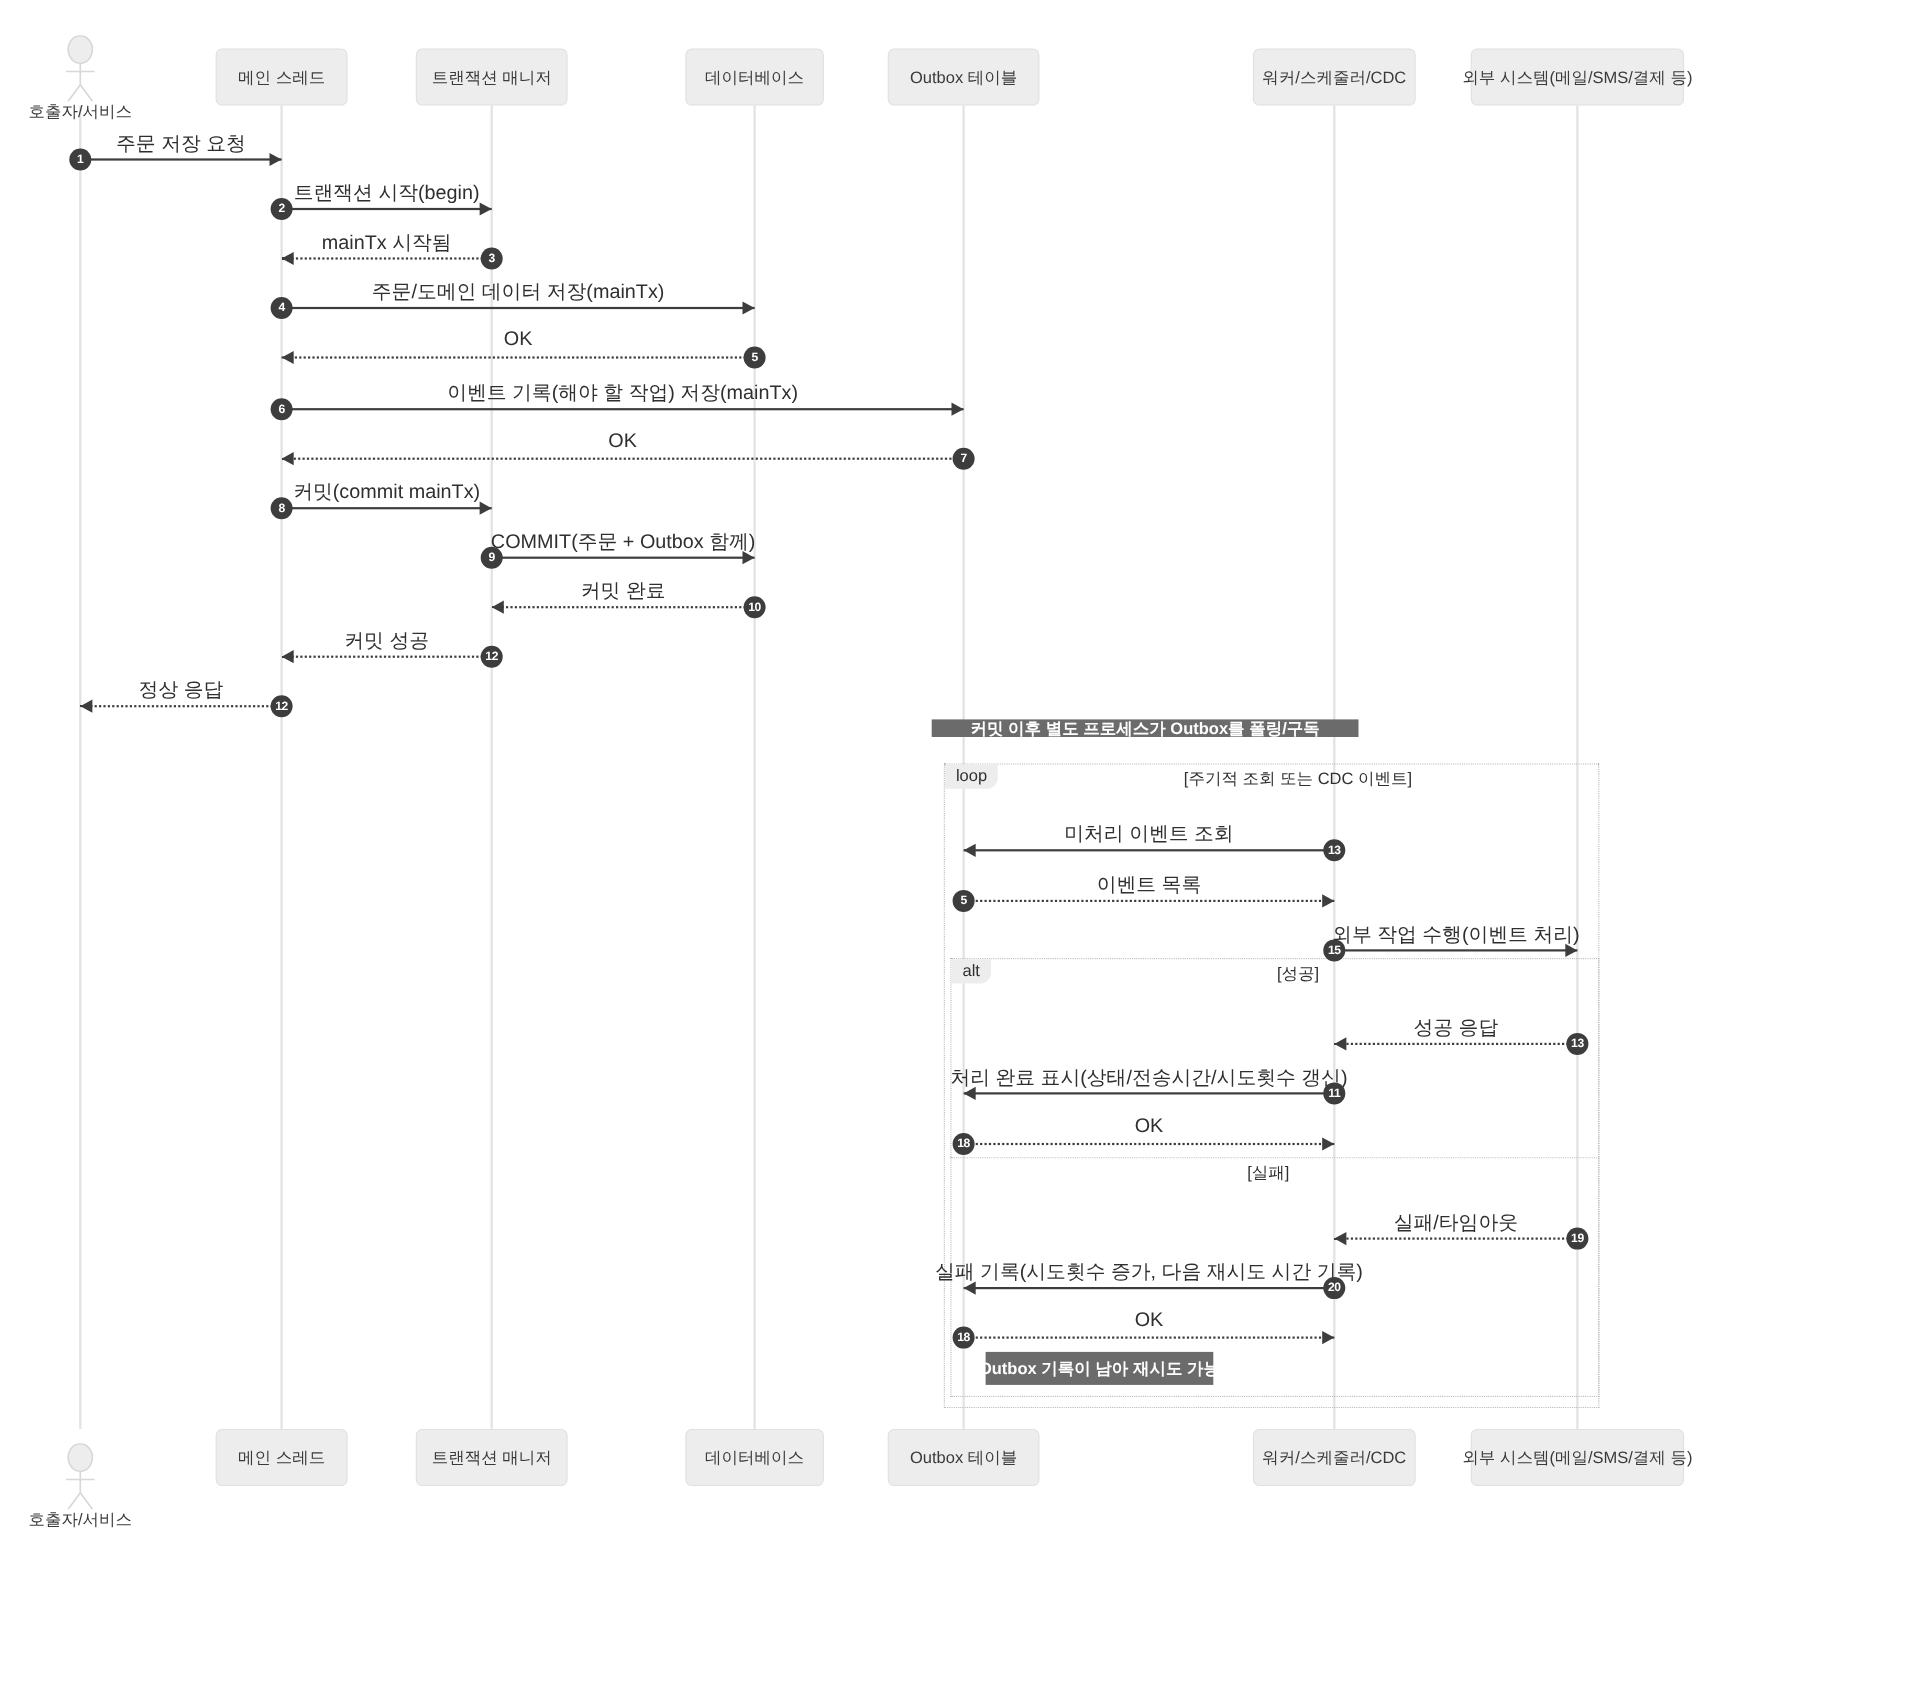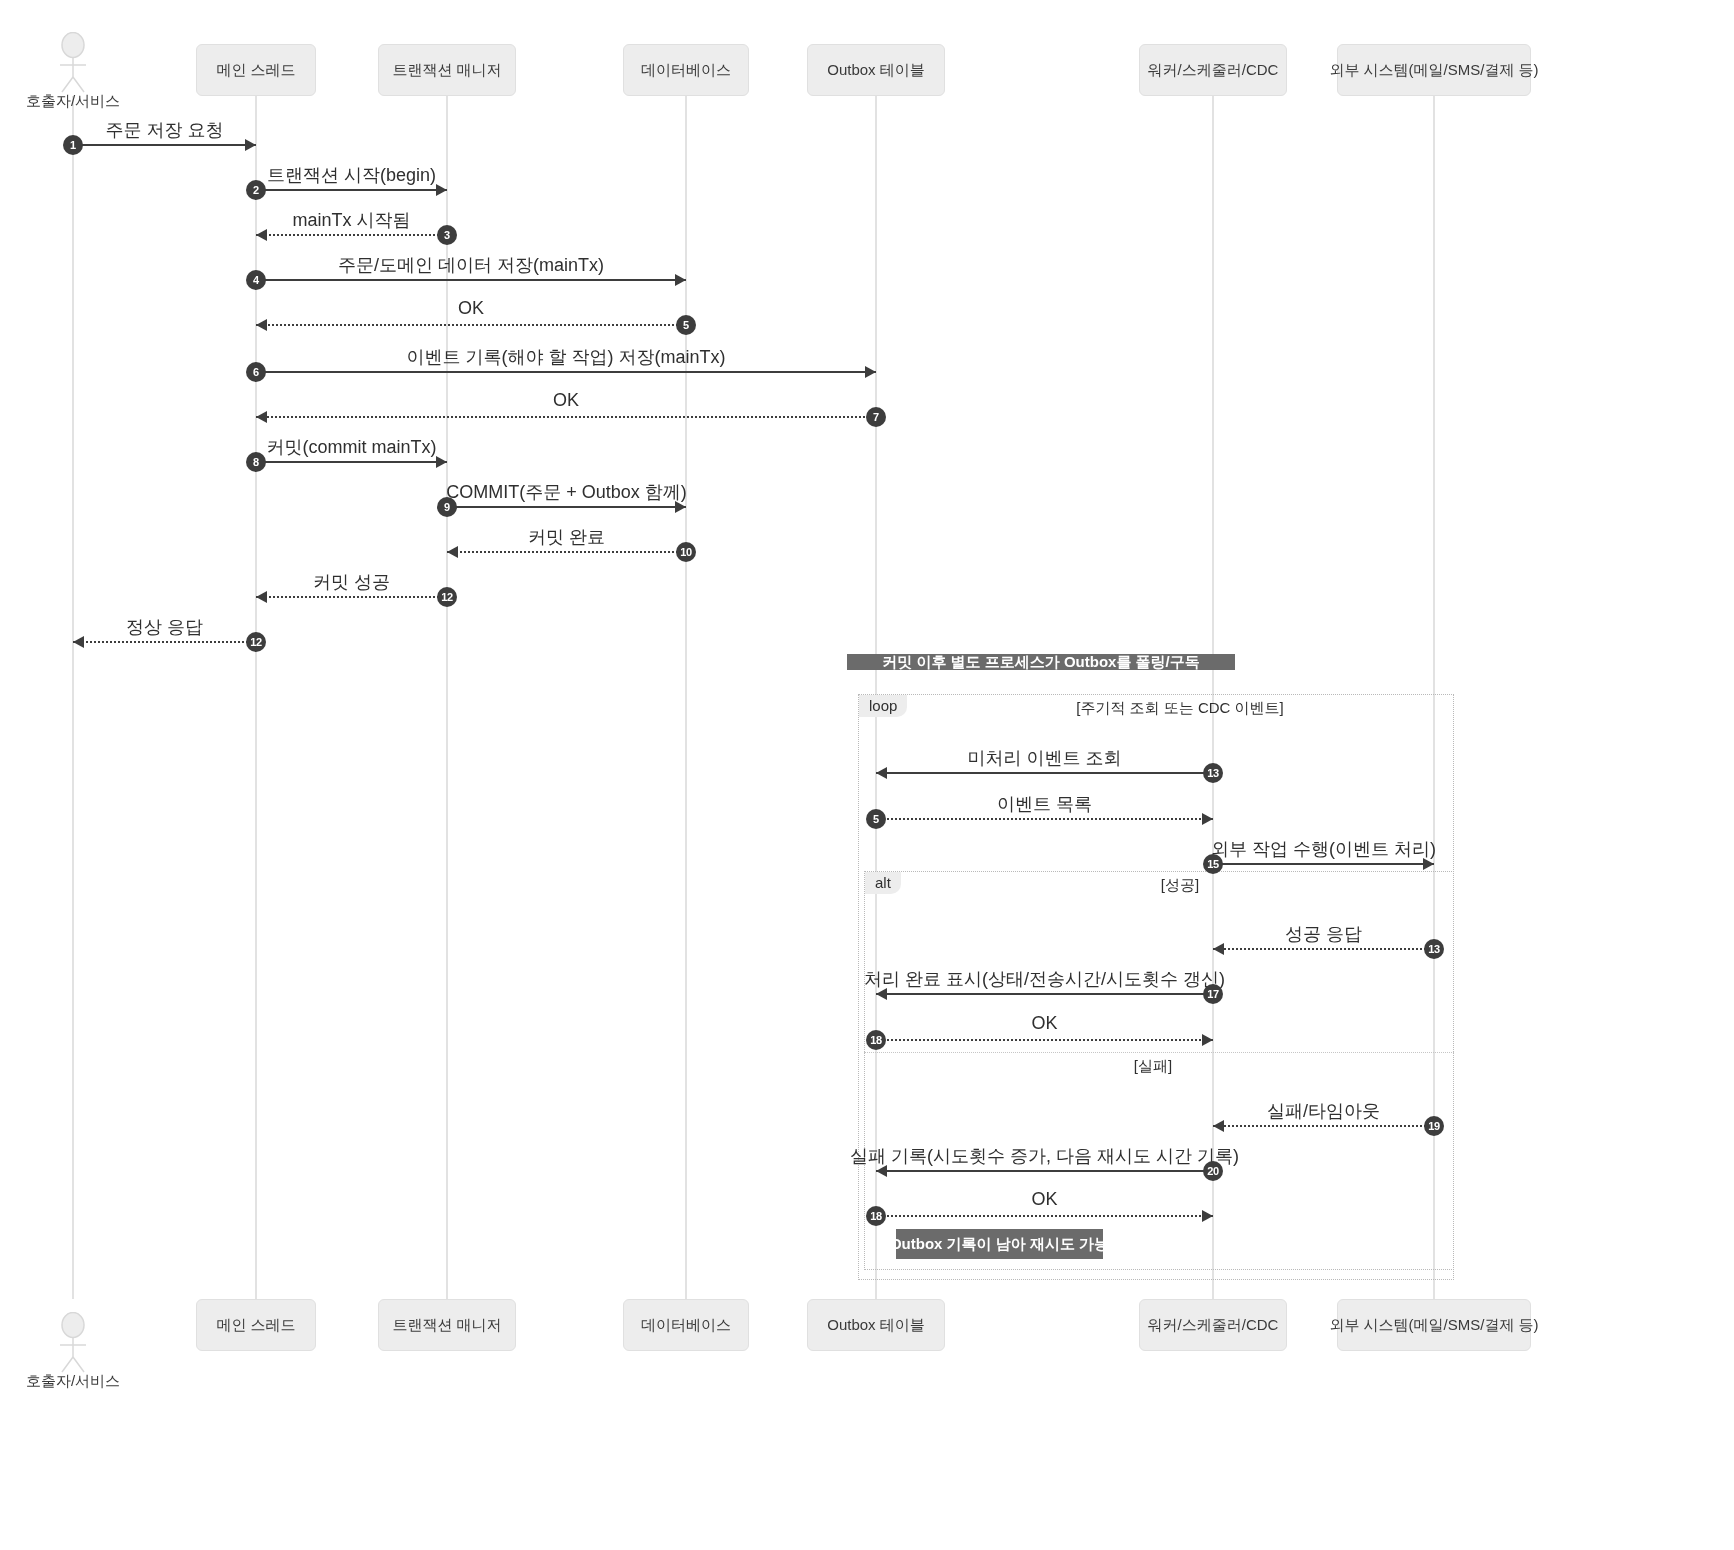--- a/index.html
+++ b/index.html
@@ -183,21 +183,21 @@
     <div class="arrowhead right" style="top: 858px; left: 1423px;"></div>
     <div class="msglabel" style="left: 1323.5px; top: 837px;">외부 작업 수행(이벤트 처리)</div>
     <div class="seqnum" style="top: 854px; left: 1203px;">15</div>
     <div class="msg dashed" style="left: 1213px; top: 948px; width: 221px;"></div>
     <div class="arrowhead left" style="top: 943px; left: 1213px;"></div>
     <div class="msglabel" style="left: 1323.5px; top: 922px;">성공 응답</div>
     <div class="seqnum" style="top: 939px; left: 1424px;">13</div>
     <div class="msg solid" style="left: 876px; top: 993px; width: 337px;"></div>
     <div class="arrowhead left" style="top: 988px; left: 876px;"></div>
     <div class="msglabel" style="left: 1044.5px; top: 967px;">처리 완료 표시(상태/전송시간/시도횟수 갱신)</div>
-    <div class="seqnum" style="top: 984px; left: 1203px;">17</div>
+    <div class="seqnum" style="top: 984px; left: 1203px;">11</div>
     <div class="msg dashed" style="left: 876px; top: 1039px; width: 337px;"></div>
     <div class="arrowhead right" style="top: 1034px; left: 1202px;"></div>
     <div class="msglabel" style="left: 1044.5px; top: 1013px;">OK</div>
     <div class="seqnum" style="top: 1030px; left: 866px;">18</div>
     <div class="msg dashed" style="left: 1213px; top: 1125px; width: 221px;"></div>
     <div class="arrowhead left" style="top: 1120px; left: 1213px;"></div>
     <div class="msglabel" style="left: 1323.5px; top: 1099px;">실패/타임아웃</div>
     <div class="seqnum" style="top: 1116px; left: 1424px;">19</div>
     <div class="msg solid" style="left: 876px; top: 1170px; width: 337px;"></div>
     <div class="arrowhead left" style="top: 1165px; left: 876px;"></div>

